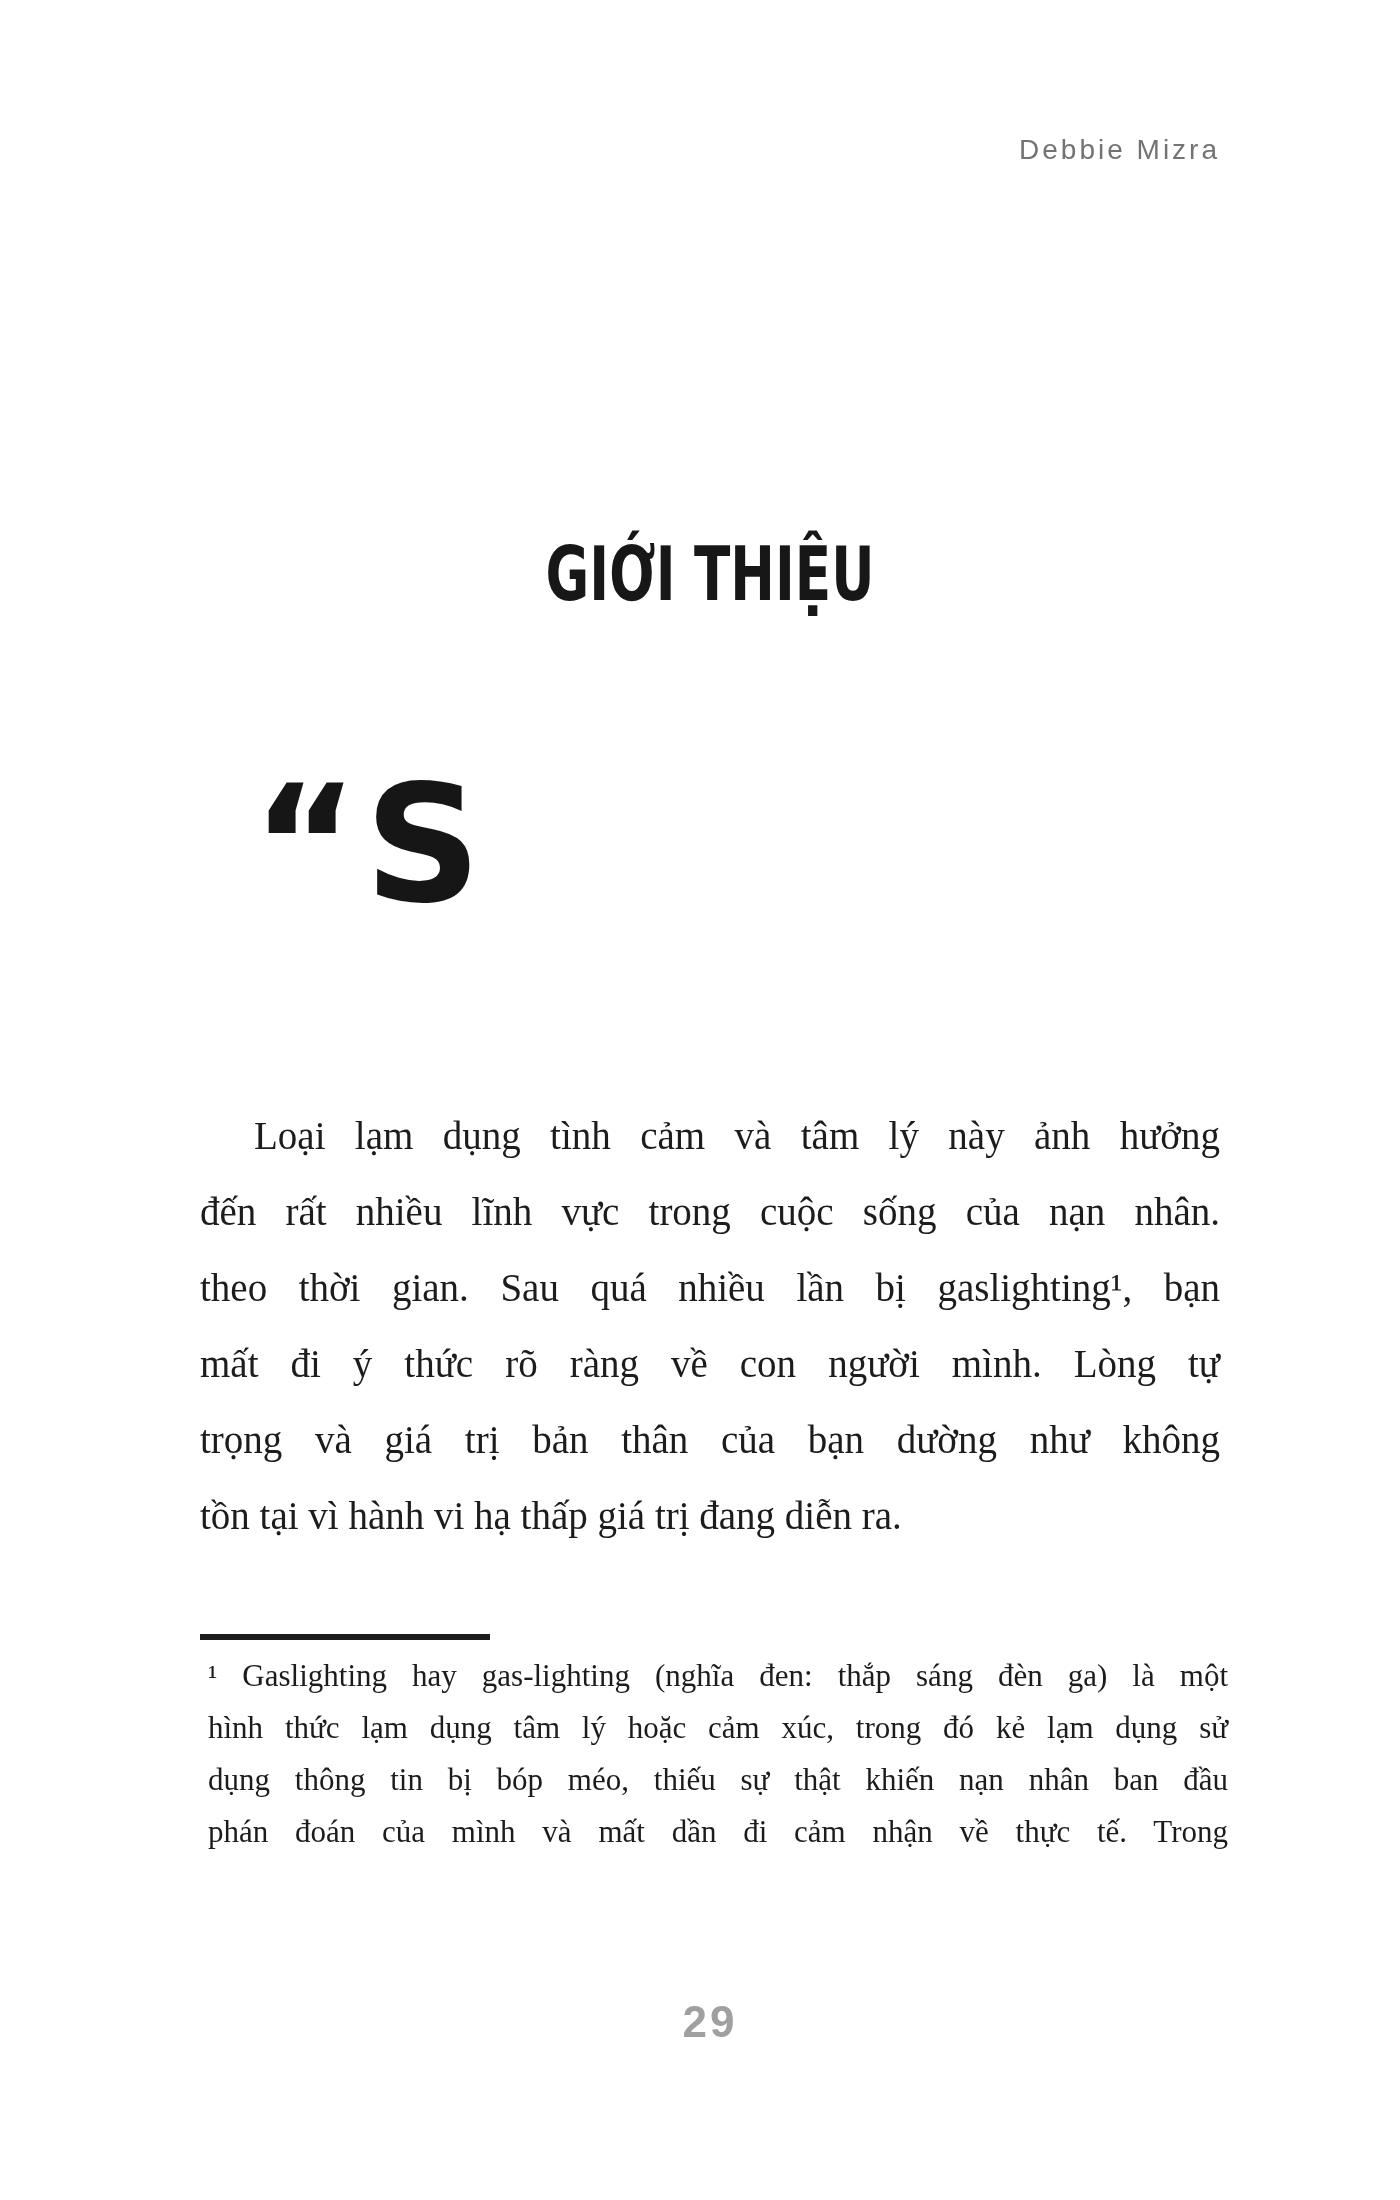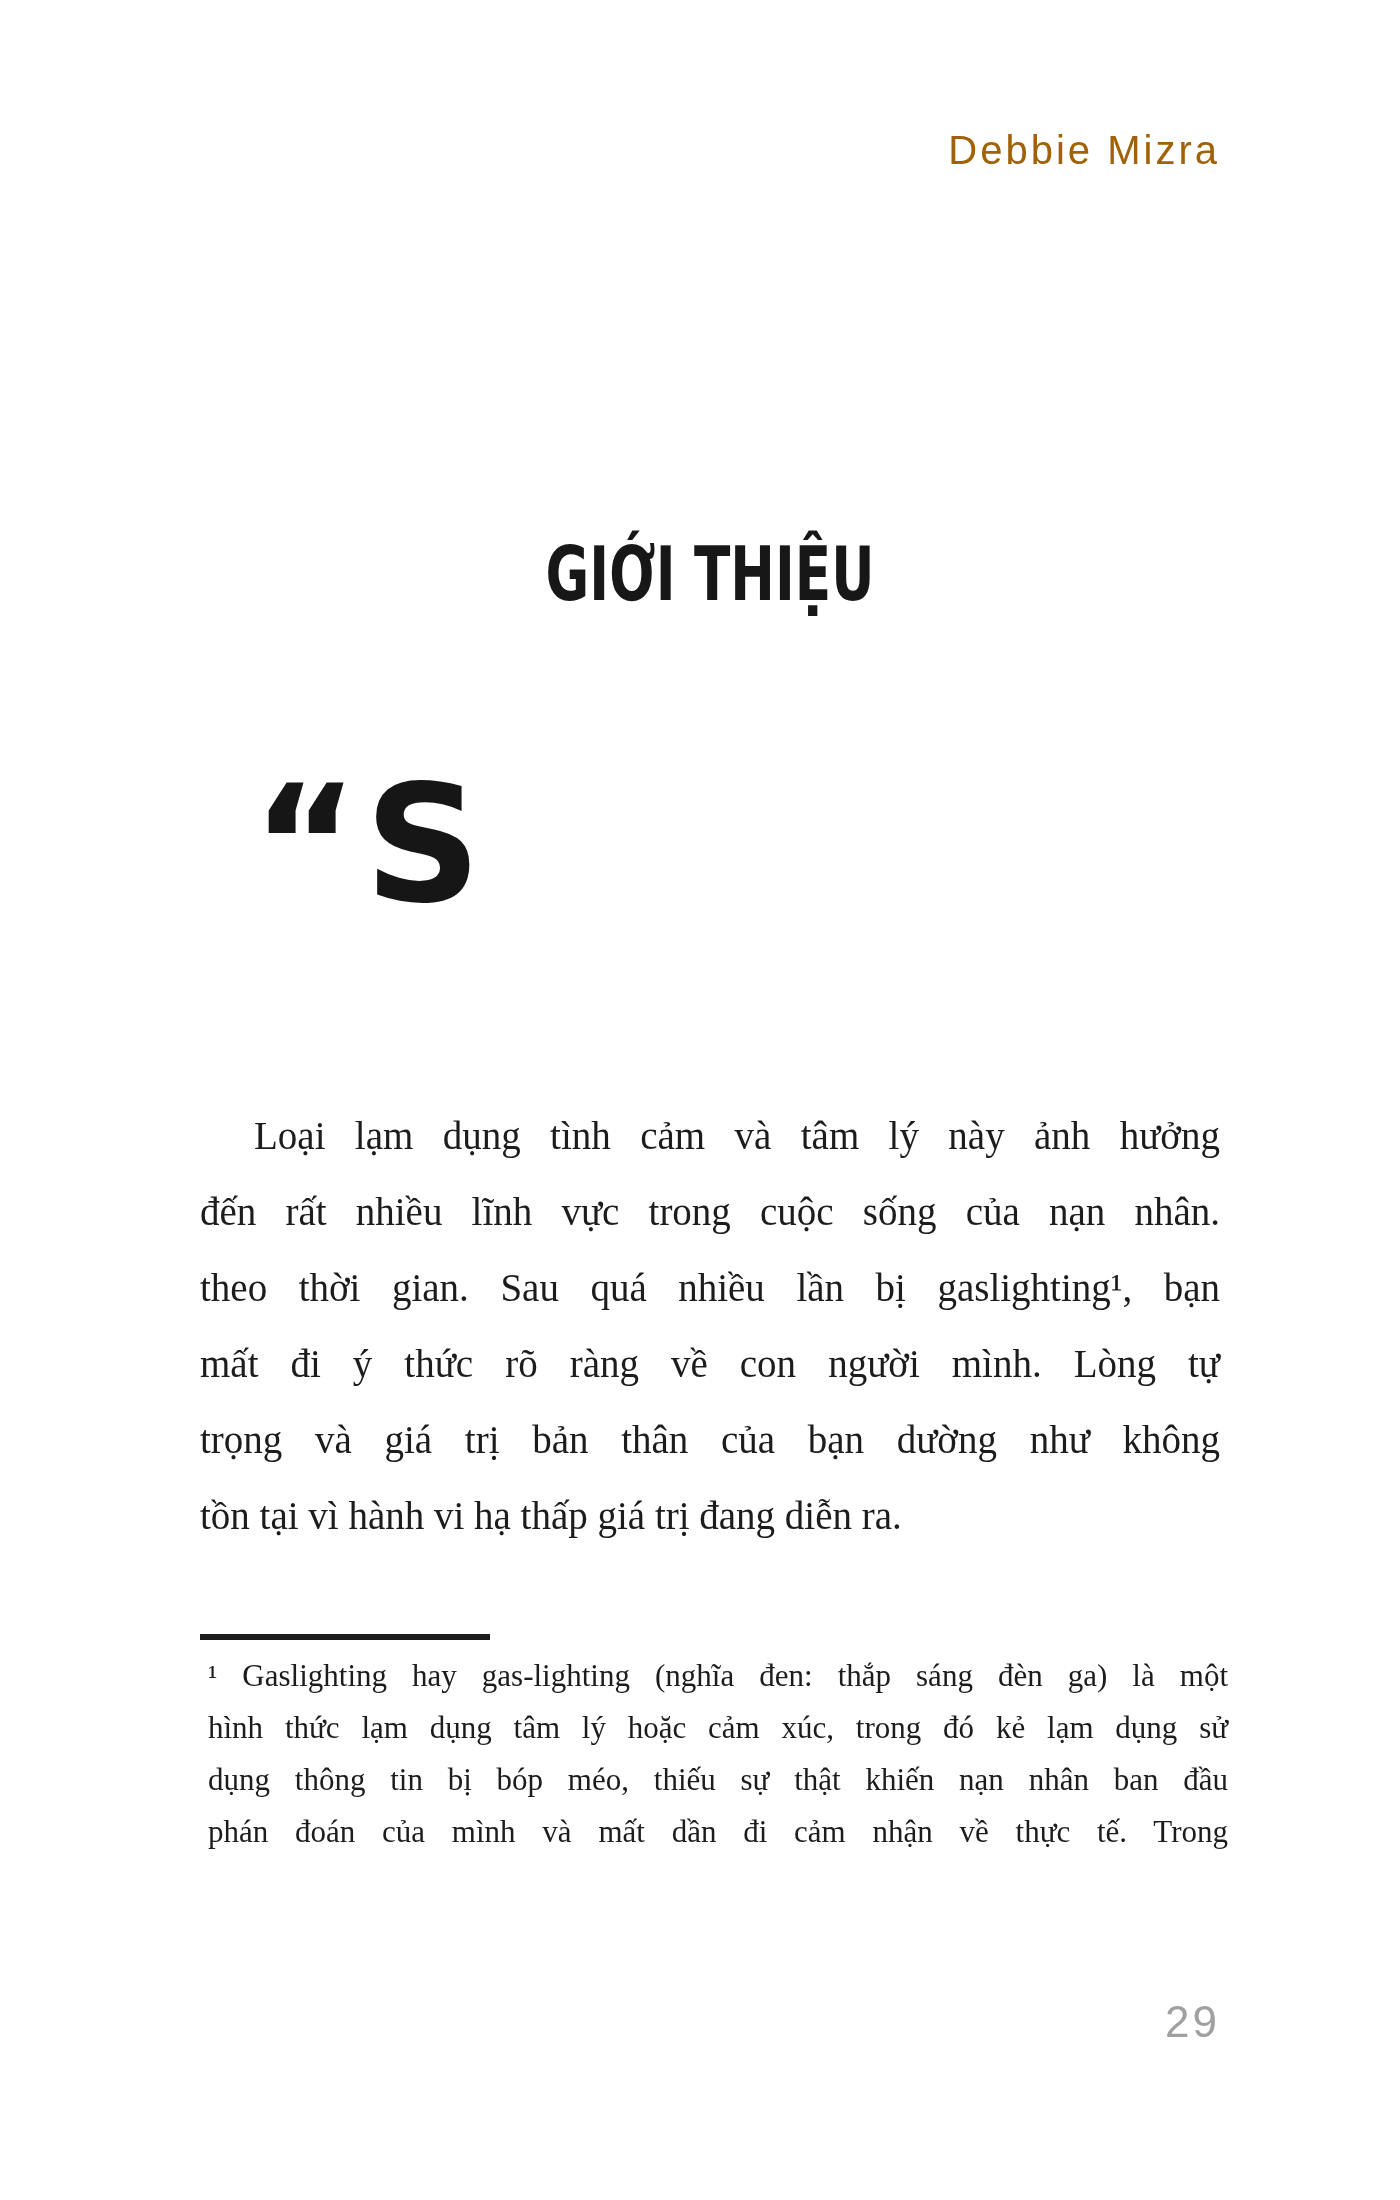--- a/index.html
+++ b/index.html
@@ -13,24 +13,24 @@
     color: #1c1c1c;
   }
 
   
   .author {
     position: absolute;
     top: 126px;
     right: 180px;
     font-family: "Liberation Sans", sans-serif;
     font-weight: 400;
-    font-size: 40px;
+    font-size: 28px;
     line-height: 48px;
     letter-spacing: 3px;
-    color: #a16207;
+    color: #737373;
   }
 
   
   .chapter-title {
     position: absolute;
     left: 200px;
     top: 532px;
     width: 1020px;
     text-align: center;
     font-family: "DejaVu Sans", "Liberation Sans", sans-serif;
@@ -88,23 +88,23 @@
     font-size: 31px;
     color: #1c1c1c;
   }
 
   
   .page-number {
     position: absolute;
     left: 200px;
     top: 1998px;
     width: 1020px;
-    text-align: right;
+    text-align: center;
     font-family: "Liberation Sans", sans-serif;
-    font-weight: 400;
+    font-weight: 700;
     font-size: 44px;
     line-height: 48px;
     letter-spacing: 3px;
     color: #a0a0a0;
   }
 </style>
 </head>
 <body>
 
 <div class="page">

